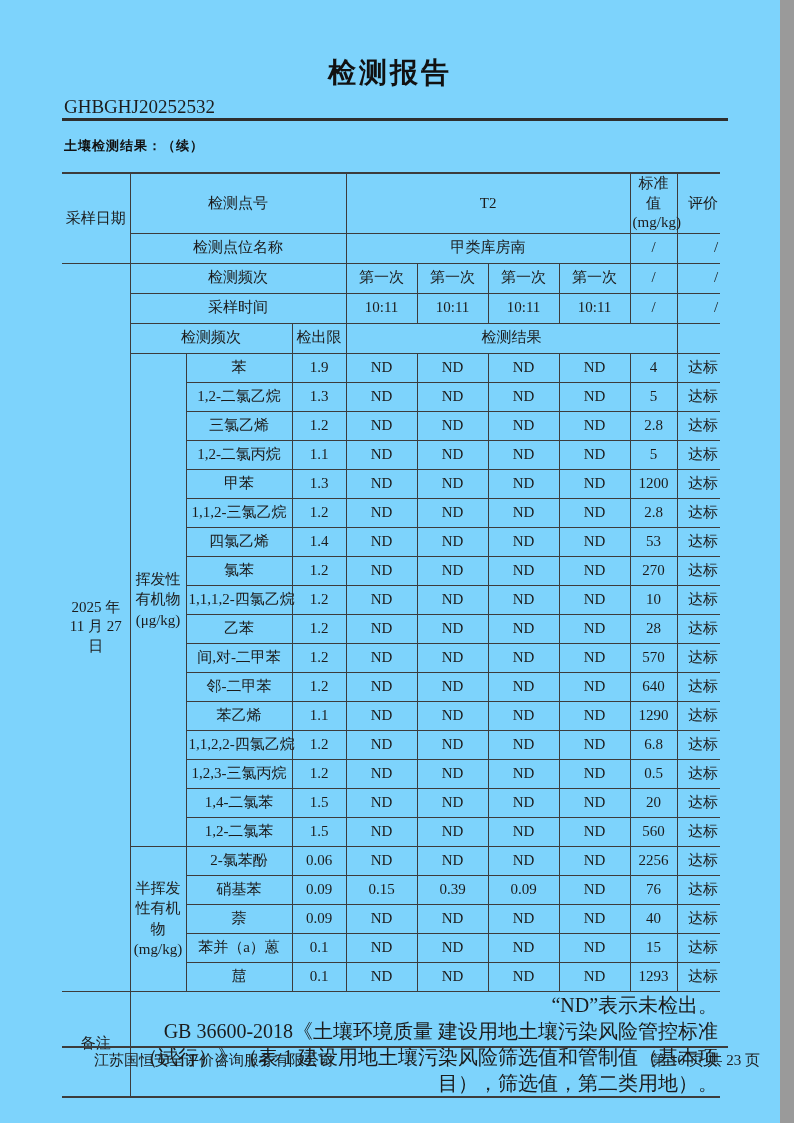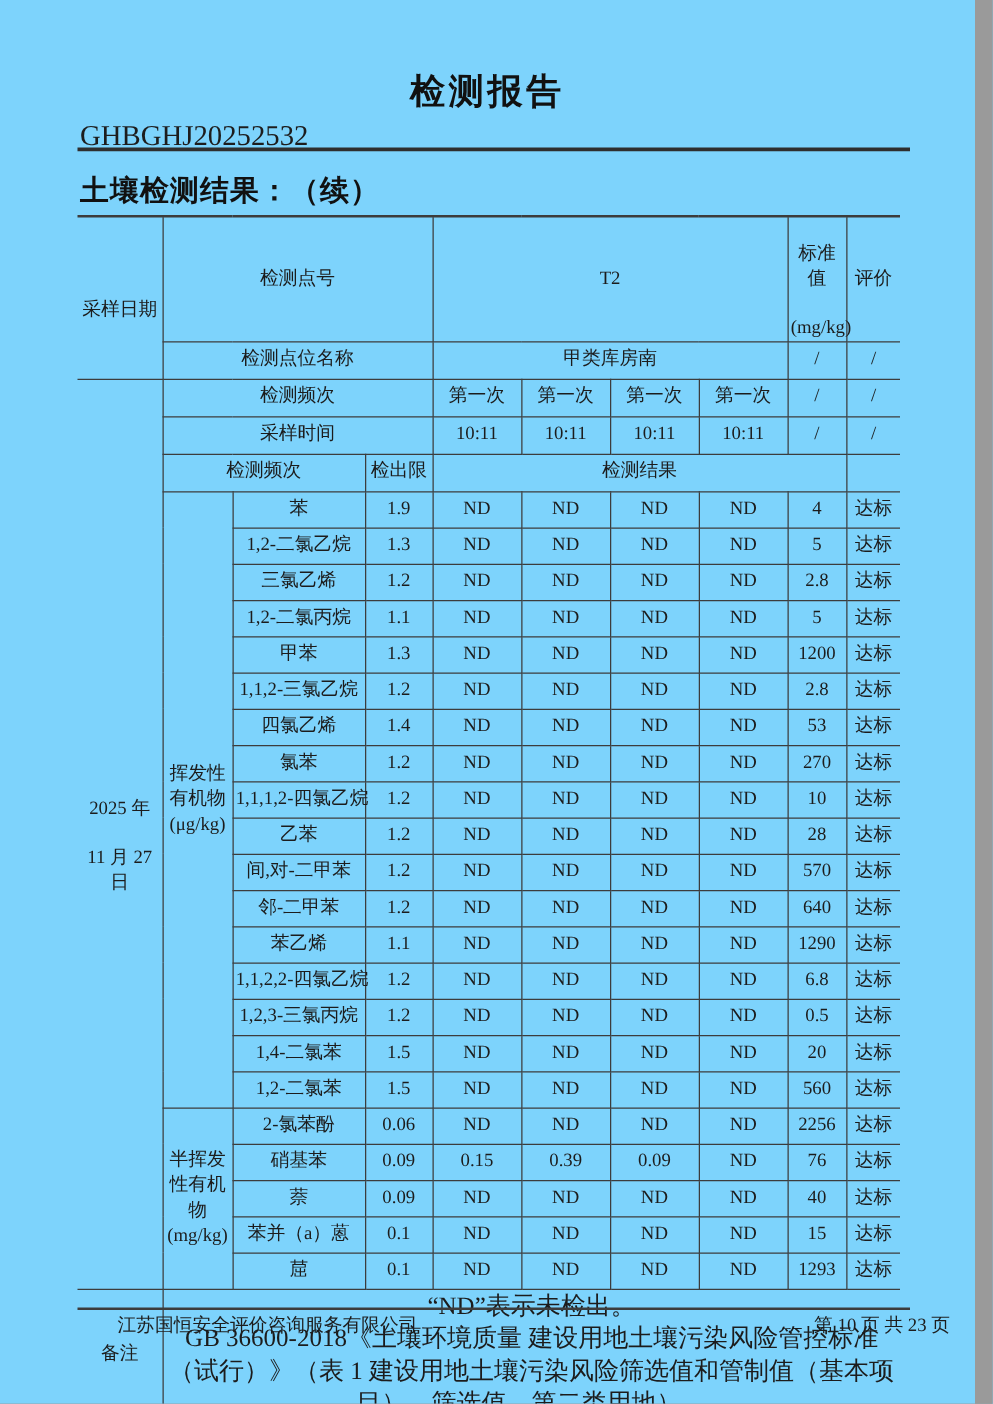--- a/index.html
+++ b/index.html
@@ -1,34 +1,34 @@
 <!DOCTYPE html>
 <html><head>
 <meta charset="utf-8">
 <style>
   html,body{margin:0;padding:0;background:#9a9a9a;}
   .page{position:relative;width:780px;height:1123px;background:#7dd3fc;
         font-family:"Liberation Serif", serif;color:#222;overflow:hidden;text-decoration:underline;}
   .doc-title{position:absolute;top:54px;left:0;width:100%;text-align:center;
         font-size:28px;font-weight:bold;letter-spacing:3px;color:#111;}
-  .report-no{position:absolute;top:96px;left:64px;font-size:23px;color:#1d1d1d;}
+  .report-no{position:absolute;top:96px;left:64px;font-size:19px;color:#1d1d1d;}
   .rule-top{position:absolute;top:118px;left:62px;width:666px;height:3px;background:#2e2e2e;}
-  .section-title{position:absolute;top:137px;left:64px;font-size:23px;font-weight:bold;
+  .section-title{position:absolute;top:137px;left:64px;font-size:13px;font-weight:bold;
         letter-spacing:1px;color:#111;}
 
   table.report{position:absolute;top:172px;left:62px;width:658px;
         border-collapse:collapse;table-layout:fixed;font-size:15px;
         border-top:2px solid #3c3c3c;border-bottom:2px solid #3c3c3c;color:#1c1c1c;}
   table.report td{border:1px solid #3c3c3c;text-align:center;vertical-align:middle;
         padding:0 2px;line-height:1.3;}
   table.report td.no-l{border-left:none;}
-  table.report td:last-child{border-right:none;}
+  table.report td:last-child{border-right:none;text-align:right;}
   tr.h46{height:46px;} tr.h30{height:30px;} tr.data-row{height:29px;}
   tr.remark-row{height:70px;}
-  .two-line div{line-height:1.3;margin-top:20px;}
+  .two-line div{line-height:1.3;}
   .cell-item{white-space:nowrap;overflow:visible;}
   .group-cell div{line-height:1.35;}
   .remark-cell{text-align:left;padding:3px 8px 3px 9px;line-height:1.45;font-size:20px;}
   .remark-cell p{margin:0;}
   .footer-rule{position:absolute;top:1046px;left:62px;width:666px;height:2px;background:#3c3c3c;}
   .footer{position:absolute;top:1051px;left:62px;width:666px;display:flex;
         justify-content:space-between;font-size:15px;color:#1d1d1d;margin-left:32px;}
 </style>
 </head>
 <body>

